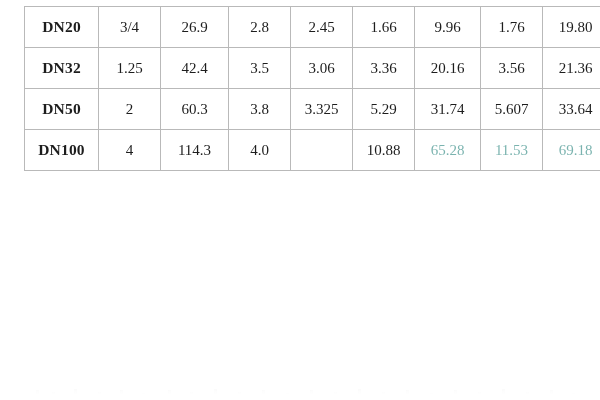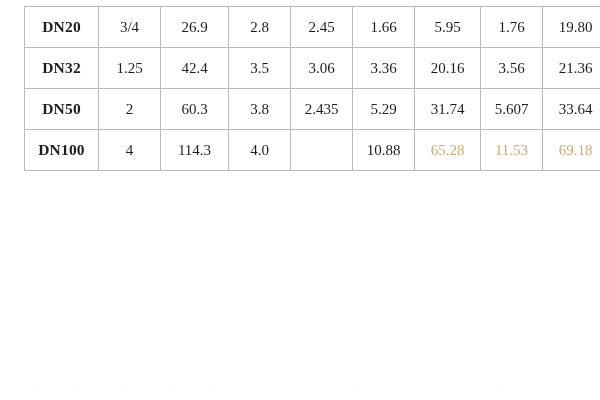--- a/index.html
+++ b/index.html
@@ -51,21 +51,21 @@
   col.c2 { width: 68px; }
   col.c3 { width: 62px; }
   col.c4 { width: 62px; }
   col.c5 { width: 62px; }
   col.c6 { width: 66px; }
   col.c7 { width: 62px; }
   col.c8 { width: 66px; }
 
   
   tr.fade td.faded {
-    color: #a16207;
+    color: #0f766e;
     opacity: 0.55;
     filter: blur(0.6px);
   }
   
   #bottom-cut {
     position: absolute;
     left: 0;
     bottom: 0;
     width: 600px;
     height: 28px;
@@ -100,41 +100,41 @@
         <col class="c8">
     </colgroup>
     <tbody>
       <tr>
         <td class="dn">DN20</td>
         <td>3/4</td>
         <td>26.9</td>
         <td>2.8</td>
         <td>2.45</td>
         <td>1.66</td>
-        <td>5.95</td>
+        <td>9.96</td>
         <td>1.76</td>
         <td>19.80</td>
       </tr>
       <tr>
         <td class="dn">DN32</td>
         <td>1.25</td>
         <td>42.4</td>
         <td>3.5</td>
         <td>3.06</td>
         <td>3.36</td>
         <td>20.16</td>
         <td>3.56</td>
         <td>21.36</td>
       </tr>
       <tr>
         <td class="dn">DN50</td>
         <td>2</td>
         <td>60.3</td>
         <td>3.8</td>
-        <td>2.435</td>
+        <td>3.325</td>
         <td>5.29</td>
         <td>31.74</td>
         <td>5.607</td>
         <td>33.64</td>
       </tr>
       <tr class="fade">
         <td class="dn">DN100</td>
         <td>4</td>
         <td>114.3</td>
         <td>4.0</td>

